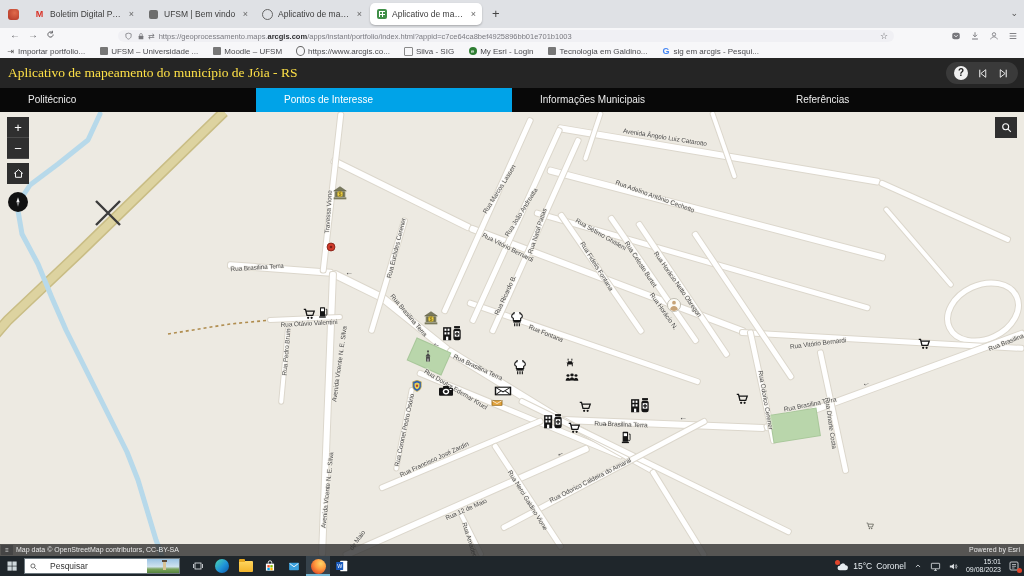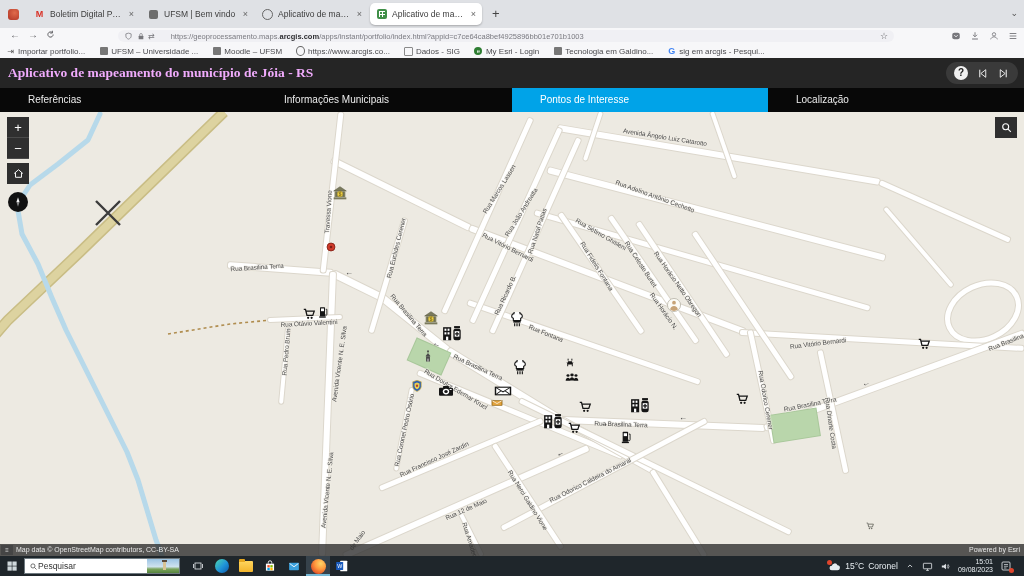--- a/index.html
+++ b/index.html
@@ -22,39 +22,39 @@
   .fav-sq{width:9px;height:9px;background:#6d6d6d;border-radius:2px;}
   .fav-app{width:10px;height:10px;background:#3f8f47;border-radius:2px;position:relative;}
   .fav-app:after{content:"";position:absolute;left:2px;top:2px;width:6px;height:6px;
     background:linear-gradient(#fff 1px,transparent 1px),linear-gradient(90deg,#fff 1px,transparent 1px);
     background-size:3px 3px;}
   .toolbar{position:absolute;left:0;top:28px;width:1024px;height:16px;background:#f7f7f9;border-bottom:1px solid #e0e0e3;}
   .navglyph{position:absolute;top:1px;font-size:10px;color:#5f5f63;}
   .urlbar{position:absolute;left:118px;top:2px;width:776px;height:12px;border-radius:7px;background:#f0f0f4;
     display:flex;align-items:center;padding:0 6px;box-sizing:border-box;}
   .urlbar svg{flex:0 0 auto;}
-  .urltext{font-size:7.5px;color:#7a7a80;white-space:nowrap;overflow:hidden;margin-left:16px;flex:1;}
+  .urltext{font-size:7.5px;color:#7a7a80;white-space:nowrap;overflow:hidden;margin-left:4px;flex:1;}
   .urltext b{color:#2f2f33;font-weight:bold;}
   .star{font-size:9px;color:#5f5f63;margin-left:4px;}
   .tbicons{position:absolute;right:6px;top:1px;display:flex;gap:9px;align-items:center;height:14px;}
   .bookmarks{position:absolute;left:0;top:44px;width:1024px;height:14px;background:#f7f7f9;border-bottom:1px solid #e3e3e6;
     display:flex;align-items:center;padding-left:6px;gap:14px;}
   .bm{display:flex;align-items:center;gap:3px;font-size:8px;color:#4a4a4e;white-space:nowrap;}
   .bm .bmi{width:9px;height:9px;display:inline-flex;align-items:center;justify-content:center;}
   .bmi-g{color:#4285f4;font-weight:bold;font-size:9px;}
   .bmi-esri{width:8px;height:8px;border-radius:50%;background:#2e7d32;color:#fff;font-size:6px;line-height:8px;text-align:center;}
   .bmi-folder{width:9px;height:7px;border:1px solid #8a8a8a;border-radius:1px;position:relative;}
   .bmi-globe{width:8px;height:8px;border-radius:50%;border:1px solid #666;position:relative;}
   .bmi-sq{width:8px;height:8px;background:#777;border-radius:1px;}
   .bmi-import{font-size:8px;color:#555;}
 
   
   .appheader{position:absolute;left:0;top:58px;width:1024px;height:30px;background:#252525;}
-  .apptitle{position:absolute;left:8px;top:0;line-height:30px;color:#f0abfc;
-    font-family:"Liberation Serif",serif;font-size:13.5px;font-weight:bold;}
+  .apptitle{position:absolute;left:8px;top:0;line-height:30px;color:#fde047;
+    font-family:"Liberation Serif",serif;font-size:13.5px;}
   .hdrctl{position:absolute;right:6px;top:4px;height:22px;border-radius:12px;background:#3a3a3a;
     display:flex;align-items:center;gap:8px;padding:0 8px;}
   .helpcirc{width:14px;height:14px;border-radius:50%;background:#f0f0f0;color:#222;font-size:10px;
     font-weight:bold;text-align:center;line-height:14px;}
 
   
   .navbar{position:absolute;left:0;top:88px;width:1024px;height:24px;background:#080808;display:flex;}
   .navtab{flex:1;line-height:24px;padding-left:28px;box-sizing:border-box;color:#ececec;font-size:10px;
     white-space:nowrap;overflow:hidden;}
   .navtab.active{background:#00a3e8;color:#fff;}
@@ -80,34 +80,34 @@
   .attrib .left{position:absolute;left:16px;}
   .attrib .right{position:absolute;right:4px;}
   .infobtn{position:absolute;left:1px;bottom:1px;width:12px;height:10px;background:#454545;z-index:10;
     color:#ddd;font-size:6px;text-align:center;line-height:10px;}
 
   
   .taskbar{position:absolute;left:0;top:556px;width:1024px;height:20px;background:#1f262b;display:flex;align-items:center;}
   .tb-start{width:24px;display:flex;justify-content:center;}
   .tb-search{width:156px;height:16px;background:#fff;border:1px solid #6f7a80;box-sizing:border-box;
     display:flex;align-items:center;position:relative;overflow:hidden;}
-  .tb-search .ph{font-size:8.5px;color:#333;margin-left:0;flex:1;}
+  .tb-search .ph{font-size:8.5px;color:#333;margin-left:12px;flex:1;}
   .tb-thumb{width:32px;height:14px;margin:0;position:relative;flex:0 0 auto;
     background:linear-gradient(180deg,#9cc4e4 0%,#cfe2ef 55%,#7aa35b 72%,#57843f 100%);}
   .tb-thumb .tower{position:absolute;left:16px;bottom:3px;width:3px;height:9px;background:#d8c394;}
   .tb-thumb .towertop{position:absolute;left:15px;bottom:11px;width:5px;height:2px;background:#5a4a3a;}
   .tbapp{width:24px;height:20px;display:flex;align-items:center;justify-content:center;position:relative;}
   .tbapp.activeapp{background:#36424b;box-shadow:inset 0 -2px 0 #76b9d6;}
   .edge-circle{width:14px;height:14px;border-radius:50%;
     background:linear-gradient(135deg,#4fd8b0 0%,#1f93d8 55%,#0b57a8 100%);}
   .folder-ic{width:14px;height:11px;background:linear-gradient(#ffd65e,#f3b52c);border-radius:1px;position:relative;}
   .folder-ic:before{content:"";position:absolute;left:0;top:-2px;width:6px;height:3px;background:#e8a81f;border-radius:1px 1px 0 0;}
   .fx-circle{width:15px;height:15px;border-radius:50%;
     background:radial-gradient(circle at 65% 30%,#ffd567 0%,#ff9a3e 40%,#e3562a 75%,#b5362a 100%);}
-  .tb-right{margin-left:auto;display:flex;align-items:center;gap:7px;padding-right:12px;}
+  .tb-right{margin-left:auto;display:flex;align-items:center;gap:7px;padding-right:4px;}
   .tb-weather{display:flex;align-items:center;gap:4px;color:#e8eef2;font-size:8.5px;}
   .tb-clock{color:#e8eef2;font-size:7px;text-align:right;line-height:8px;}
   .badge{position:absolute;width:5px;height:5px;border-radius:50%;background:#e0452c;}
 </style>
 </head>
 <body>
 
 <div class="screen">
 
   <div class="tabstrip">
@@ -208,21 +208,21 @@
       <span class="bm">
         <span class="bmi">
           <span class="bmi-globe"></span>
         </span>
         <span>https://www.arcgis.co...</span>
       </span>
       <span class="bm">
         <span class="bmi">
           <span class="bmi-folder"></span>
         </span>
-        <span>Dados - SIG</span>
+        <span>Silva - SIG</span>
       </span>
       <span class="bm">
         <span class="bmi">
           <span class="bmi-esri">e</span>
         </span>
         <span>My Esri - Login</span>
       </span>
       <span class="bm">
         <span class="bmi">
           <span class="bmi-sq"></span>
@@ -246,24 +246,24 @@
           <path d="M18 5l-9 7 9 7z" fill="none" stroke="#fff" stroke-width="1.6"></path>
         </svg>
       <svg width="13" height="13" viewBox="0 0 24 24">
           <path d="M17 5v14" stroke="#fff" stroke-width="1.8"></path>
           <path d="M6 5l9 7-9 7z" fill="none" stroke="#fff" stroke-width="1.6"></path>
         </svg>
     </div>
   </div>
 
   <div class="navbar" id="nav-tabs">
+      <div class="navtab">Politécnico</div>
+      <div class="navtab active">Pontos de Interesse</div>
+      <div class="navtab">Informações Municipais</div>
       <div class="navtab">Referências</div>
-      <div class="navtab">Informações Municipais</div>
-      <div class="navtab active">Pontos de Interesse</div>
-      <div class="navtab">Localização</div>
     </div>
 
   <div class="map" id="map">
     <svg class="base" width="1024" height="444">
 
       <polyline points="224,0 150,72 80,140 8,208 -6,224" fill="none" stroke="#c9bd85" stroke-width="11"></polyline>
       <polyline points="224,0 150,72 80,140 8,208 -6,224" fill="none" stroke="#ddd3a0" stroke-width="8"></polyline>
 
       <polyline points="100,2 88,28 58,52 30,73 17,93 22,122 38,152 52,186 66,218 82,250 97,280 112,310 127,340 138,368 147,398 156,428 163,446" fill="none" stroke="#b7d9ea" stroke-width="5" stroke-linejoin="round" stroke-linecap="round"></polyline>
 

